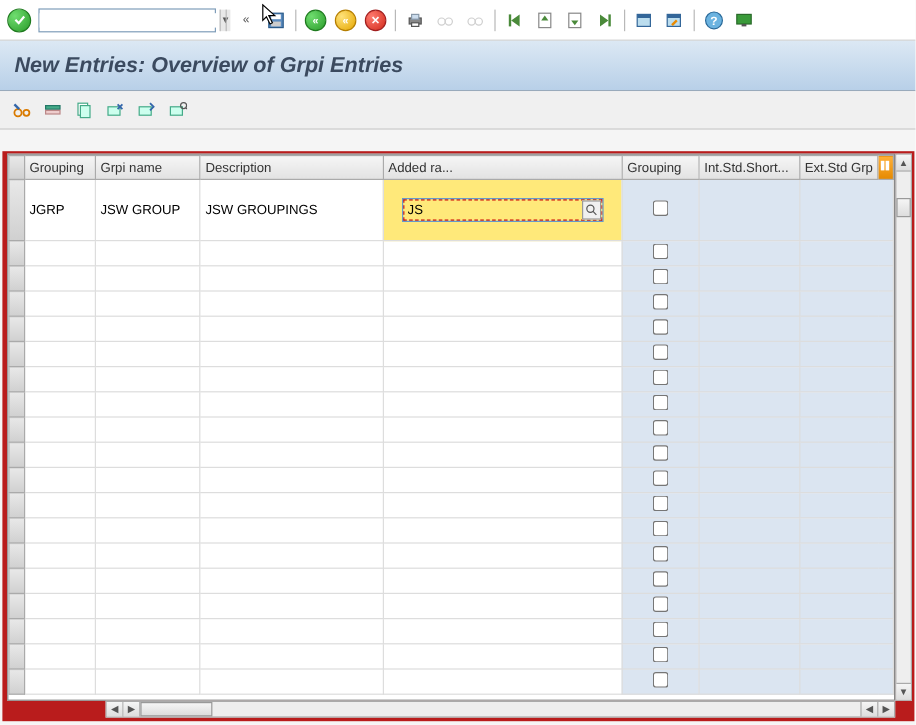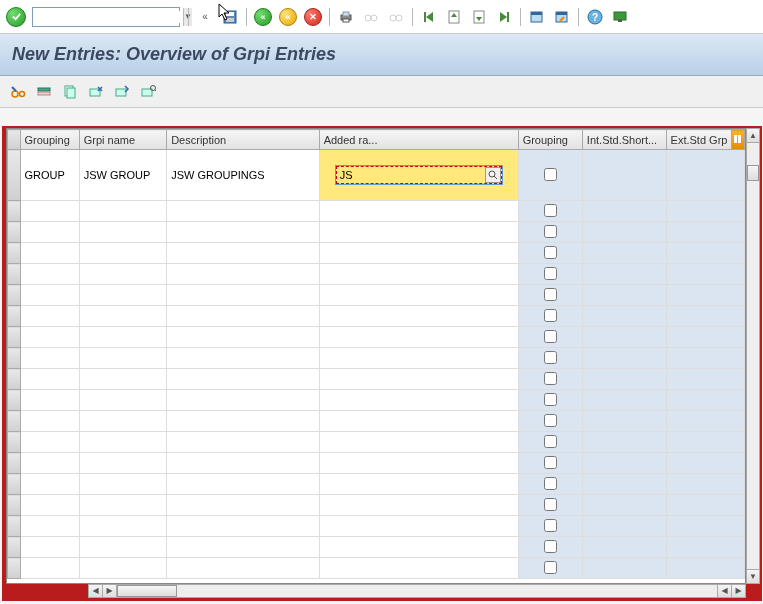--- a/index.html
+++ b/index.html
@@ -447,21 +447,21 @@
             <svg width="10" height="10" viewBox="0 0 10 10">
               <rect x="1" y="1" width="3" height="8" fill="#fff"></rect>
               <rect x="5" y="1" width="3" height="8" fill="#fff"></rect>
             </svg>
           </th>
         </tr>
       </thead>
       <tbody id="table-body">
       <tr>
             <td class="sel-cell"></td>
-            <td>GROUP</td>
+            <td>JGRP</td>
             <td>JSW GROUP</td>
             <td>JSW GROUPINGS</td>
             <td class="cell-active">
               <div class="cell-input-wrap">
                 <input value="JS" style="">
                 <div class="f4">
                   <svg viewBox="0 0 10 10">
                     <circle cx="4" cy="4" r="3" fill="none" stroke="#555"></circle>
                     <path d="M6 6 L9 9" stroke="#555"></path>
                   </svg>

